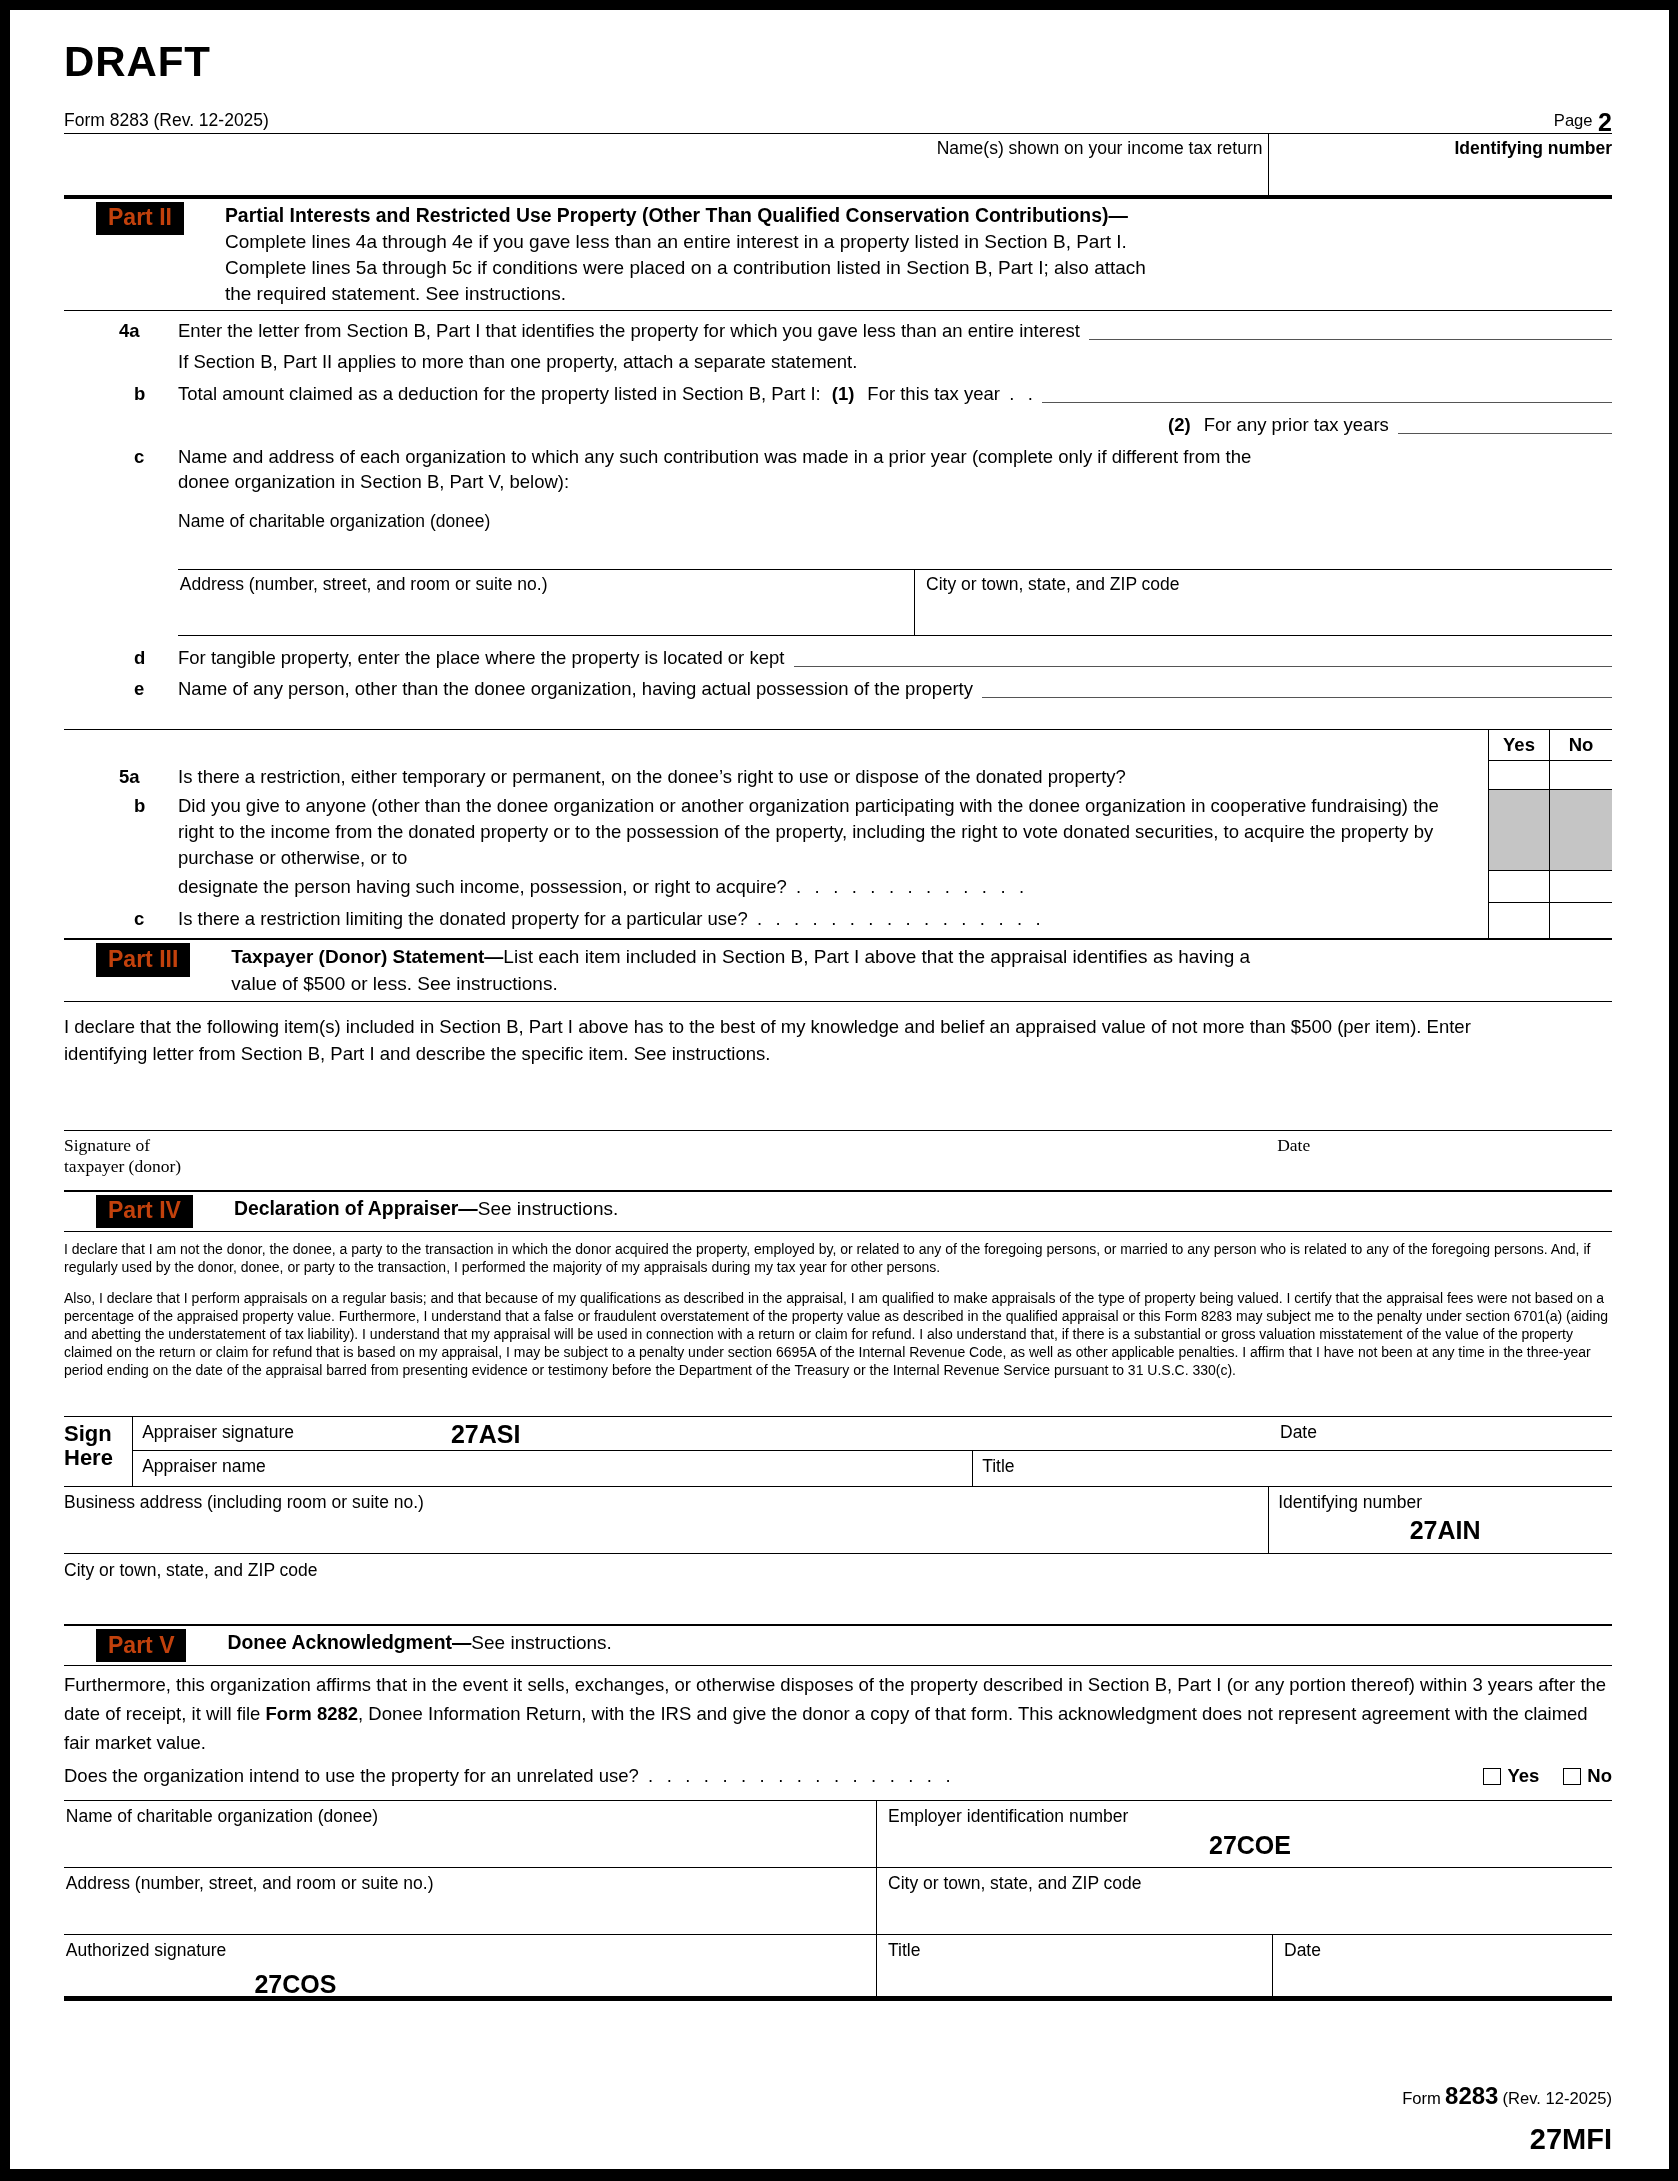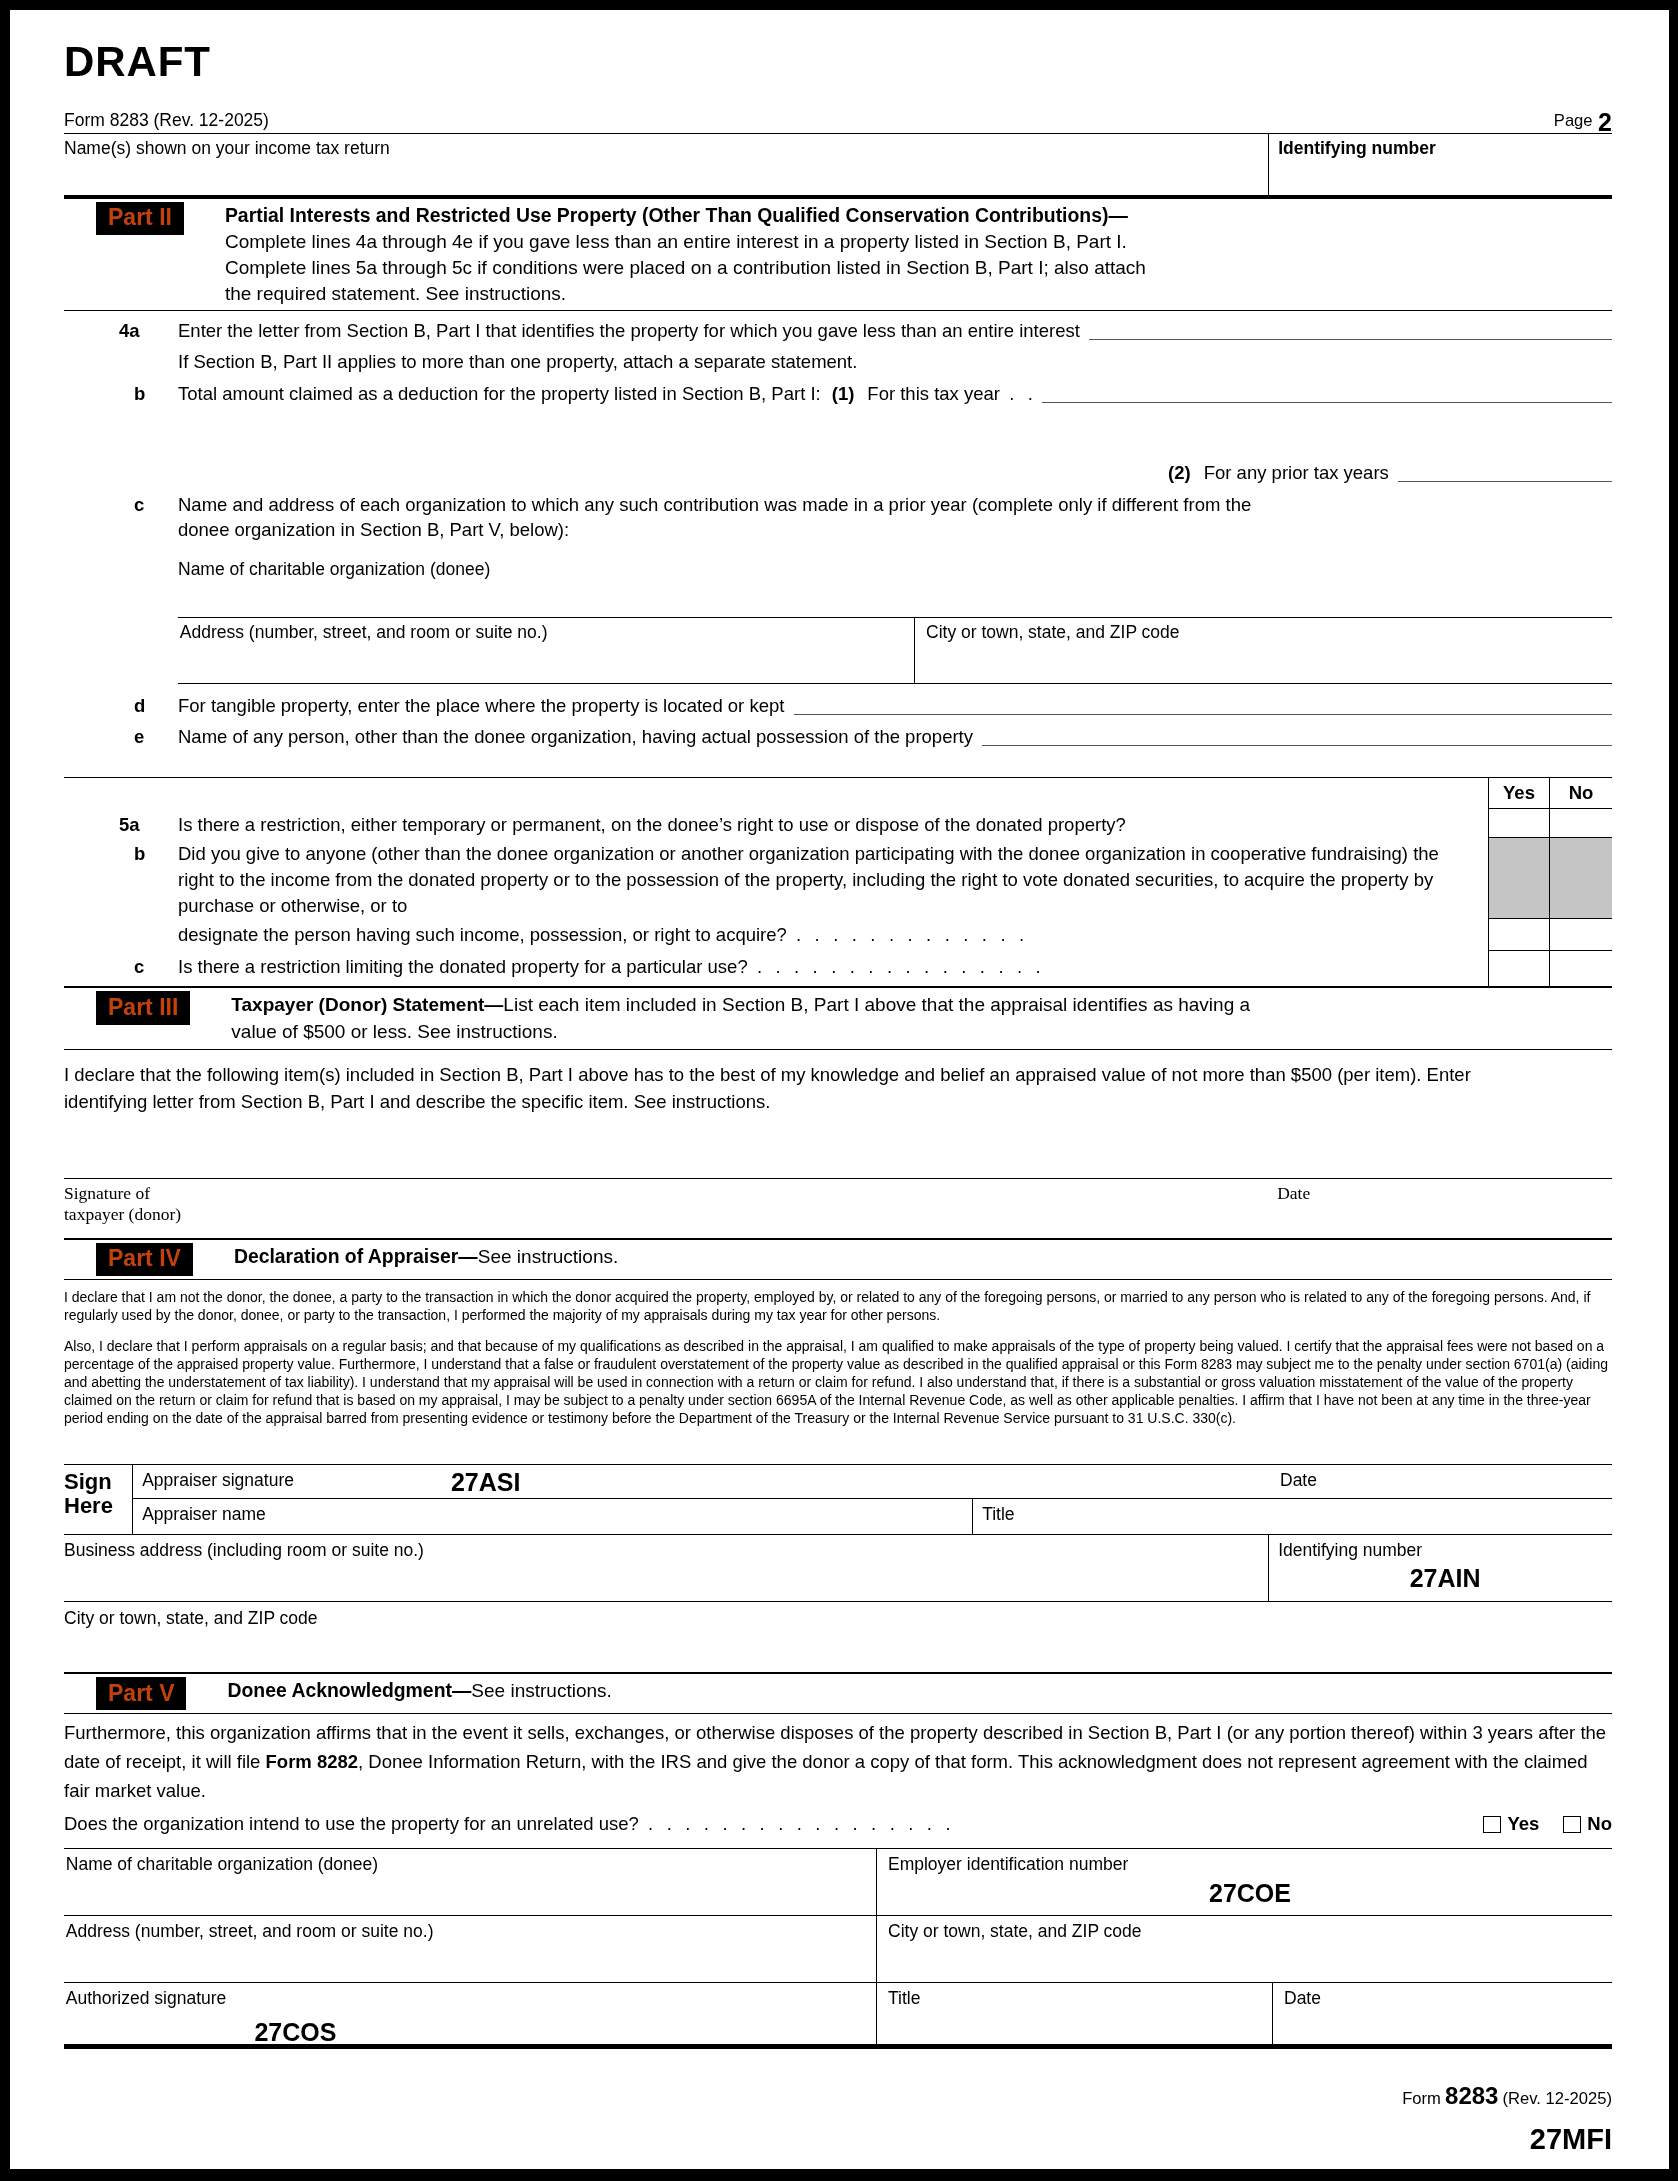--- a/index.html
+++ b/index.html
@@ -13,21 +13,21 @@
   .content { padding:28px 57px 0 54px; height:100%; display:flex; flex-direction:column; }
 
   .draft { font-size:42px; font-weight:bold; letter-spacing:0.9px; }
 
   .formline { display:flex; align-items:flex-end; margin-top:24px; padding-bottom:1.8px; }
   .formline .rev { font-size:17.5px; }
   .formline .spacer { flex:1; }
   .formline .pageword { font-size:16.6px; margin-right:5.5px; }
   .formline .pagenum { font-size:25px; font-weight:bold; line-height:18.5px; }
 
-  .names-row { display:flex; border-top:1.8px solid #000; border-bottom:4.6px solid #000; height:66px; }
+  .names-row { display:flex; border-top:1.8px solid #000; border-bottom:4.6px solid #000; height:66px;text-align:right; }
   .names-row .cell-l { flex:1; padding:4.6px 5.5px 0 0; font-size:17.5px; }
   .names-row .cell-r { width:344px; border-left:1.8px solid #000; padding:4.6px 0 0 9.2px; font-size:17.5px; font-weight:bold; }
 
   .part-header { display:flex; align-items:flex-start; padding:2.8px 0 3.7px 32px; }
   .part-badge { background:#000; color:#c2410c; font-weight:bold; font-size:23px; padding:2.8px 12px 3.7px; white-space:nowrap; }
   .part-title { margin-left:41px; font-size:19px; line-height:26px; }
   .part-title b { font-size:19.4px; }
   .rule-b { border-bottom:1.8px solid #000; }
   .rule-t3 { border-top:2.8px solid #000; }
 
@@ -148,21 +148,21 @@
       <span>Total amount claimed as a deduction for the property listed in Section B, Part I:</span>
       <span style="font-weight:bold; margin-left:11px;">(1)</span>
       <span style="margin-left:13px;">For this tax year</span>
       <span class="dots">. .</span>
       <span class="blank"></span>
     </div>
     <div class="row">
       <span class="num"></span>
       <span class="fill"></span>
       <span style="font-weight:bold;">(2)</span>
-      <span style="margin-left:13px;margin-top:48px;">For any prior tax years</span>
+      <span style="margin-left:13px;">For any prior tax years</span>
       <span class="blank fixed"></span>
     </div>
 
     <div class="row" style="align-items:flex-start;">
       <span class="num sub">c</span>
       <span class="wrap">Name and address of each organization to which any such contribution was made in a prior year (complete only if different from the donee organization in Section B, Part V, below):</span>
     </div>
     <div class="row" style="margin-top:14.8px;">
       <span class="num"></span>
       <span style="font-size:17.5px;">Name of charitable organization (donee)</span>

